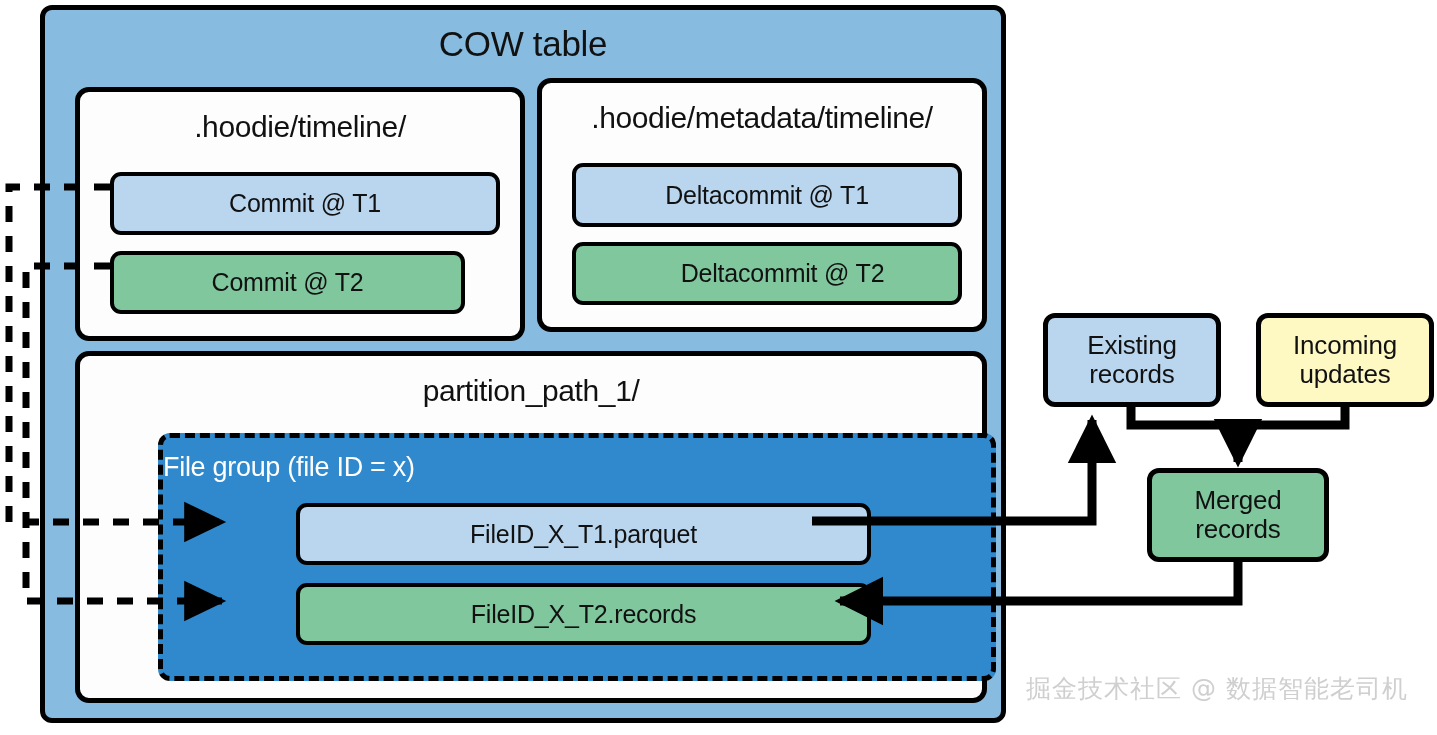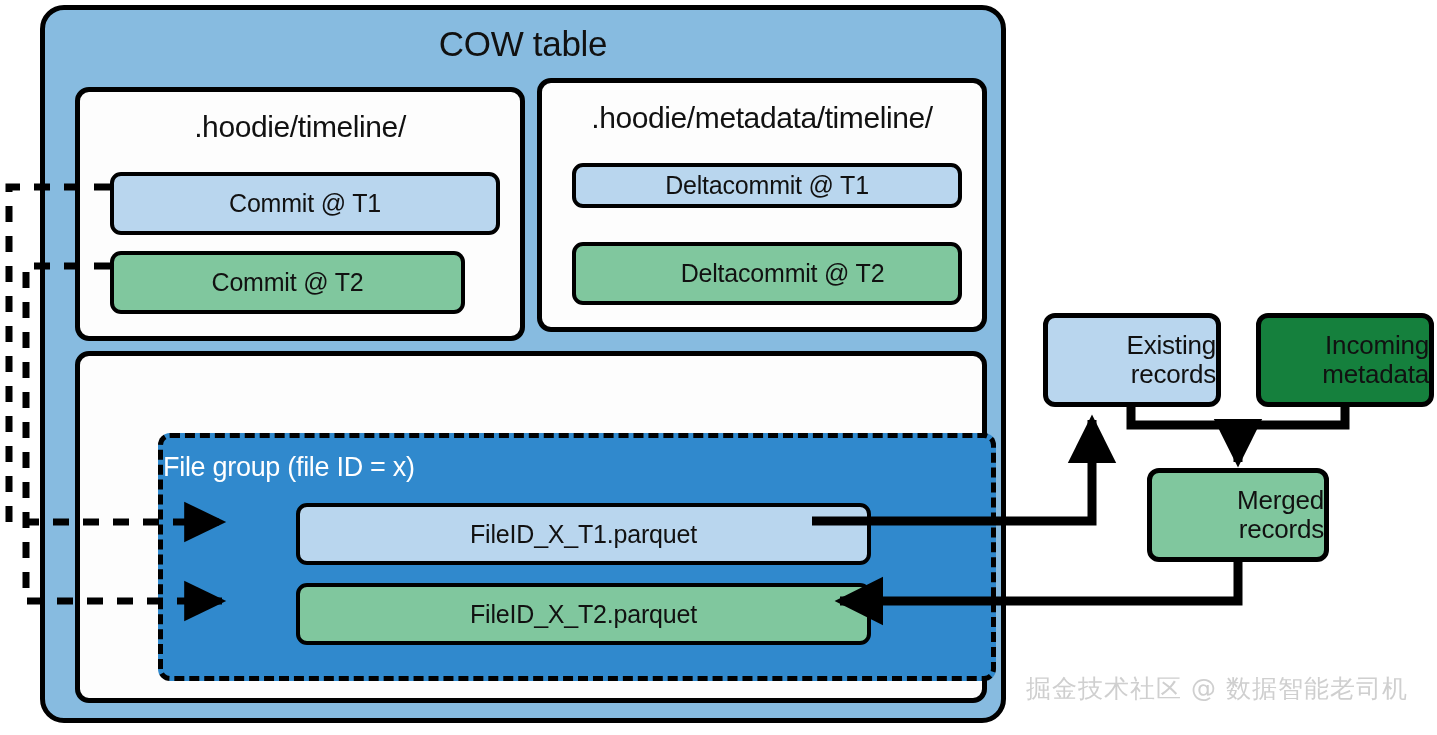--- a/index.html
+++ b/index.html
@@ -5,21 +5,21 @@
   html,body{margin:0;padding:0;background:#ffffff;}
   body{width:1437px;height:735px;overflow:hidden;
        font-family:"Liberation Sans","DejaVu Sans",sans-serif;}
   #root{position:relative;width:1437px;height:735px;background:#fff;}
 
   .box{position:absolute;box-sizing:border-box;}
 
   
   #cow-table{
     left:40px; top:5px; width:966px; height:718px;
-    background:#87bbe0; border:5px solid #000; border-radius:24px;
+    background:#87bbe0; border:5px solid #000; border-radius:12px;
   }
   #cow-title{
     position:absolute; left:0; top:14px; width:100%;
     text-align:center; font-size:35px; color:#111;
     letter-spacing:-0.3px;
   }
 
   
   .panel{
     position:absolute; background:#fdfdfd; border:5px solid #000;
@@ -38,21 +38,21 @@
   .pill{
     position:absolute; border:4px solid #000; border-radius:11px;
     box-sizing:border-box; display:flex; align-items:center;
     justify-content:center; font-size:25px; color:#111; letter-spacing:-0.2px;
   }
   .pill.blue { background:#b9d6ee; }
   .pill.green{ background:#80c79e; }
 
   #commit-t1 { left:30px;  top:80px;  width:390px; height:63px; }
   #commit-t2 { left:30px;  top:159px; width:355px; height:63px; }
-  #delta-t1  { left:30px;  top:80px;  width:390px; height:45px; }
+  #delta-t1  { left:30px;  top:80px;  width:390px; height:64px; }
   #delta-t2  { left:30px;  top:159px; width:390px; height:63px;padding-left:31px; }
 
   
   #file-group{
     position:absolute; left:78px; top:77px; width:838px; height:248px;
     background:#3089cd; border:5px dashed #000; border-radius:12px;
     box-sizing:border-box;
   }
   #file-group-title{
     position:absolute; left:0; top:14px; width:100%; text-align:left;
@@ -60,25 +60,25 @@
   }
 
   #file-t1{ left:133px; top:65px;  width:575px; height:62px; }
   #file-t2{ left:133px; top:145px; width:575px; height:62px; }
   #file-t1, #file-t2 { font-size:25px; }
 
   
   .rbox{
     position:absolute; border:5px solid #000; border-radius:12px;
     box-sizing:border-box; display:flex; flex-direction:column;
-    align-items:flex-end; justify-content:center; line-height:1.12;
+    align-items:center; justify-content:center; line-height:1.12;
     font-size:26px; color:#111; text-align:center; letter-spacing:-0.2px;
   }
   #existing-records{ left:1043px; top:313px; width:178px; height:94px; background:#b9d6ee; }
-  #incoming-updates{ left:1256px; top:313px; width:178px; height:94px; background:#15803d; }
+  #incoming-updates{ left:1256px; top:313px; width:178px; height:94px; background:#fef9c3; }
   #merged-records  { left:1147px; top:468px; width:182px; height:94px; background:#80c79e; }
 
   
   svg.layer{position:absolute;left:0;top:0;width:1437px;height:735px;overflow:visible;}
   #dashed-layer{z-index:5;}
   #solid-layer{z-index:6;}
 
   
   #watermark{
     position:absolute; left:1026px; top:672px;
@@ -100,37 +100,38 @@
       <div class="pill green" id="commit-t2">Commit @ T2</div>
     </div>
 
     <div class="panel" id="metadata-panel">
       <div class="panel-title">.hoodie/metadata/timeline/</div>
       <div class="pill blue" id="delta-t1">Deltacommit @ T1</div>
       <div class="pill green" id="delta-t2">Deltacommit @ T2</div>
     </div>
 
     <div class="panel" id="partition-panel">
+      <div class="panel-title">partition_path_1/</div>
 
       <div id="file-group">
         <div id="file-group-title">File group (file ID = x)</div>
         <div class="pill blue" id="file-t1">FileID_X_T1.parquet</div>
-        <div class="pill green" id="file-t2">FileID_X_T2.parquet</div>
+        <div class="pill green" id="file-t2">FileID_X_T2.records</div>
       </div>
     </div>
   </div>
 
   <div class="rbox" id="existing-records">
     <span>Existing</span>
     <span>records</span>
   </div>
 
   <div class="rbox" id="incoming-updates">
     <span>Incoming</span>
-    <span>metadata</span>
+    <span>updates</span>
   </div>
 
   <div class="rbox" id="merged-records">
     <span>Merged</span>
     <span>records</span>
   </div>
 
   <svg class="layer" id="dashed-layer">
     <defs>
       <marker id="arrow-dash" markerWidth="7" markerHeight="7" refX="5.4" refY="3.1" orient="auto" markerUnits="strokeWidth">

